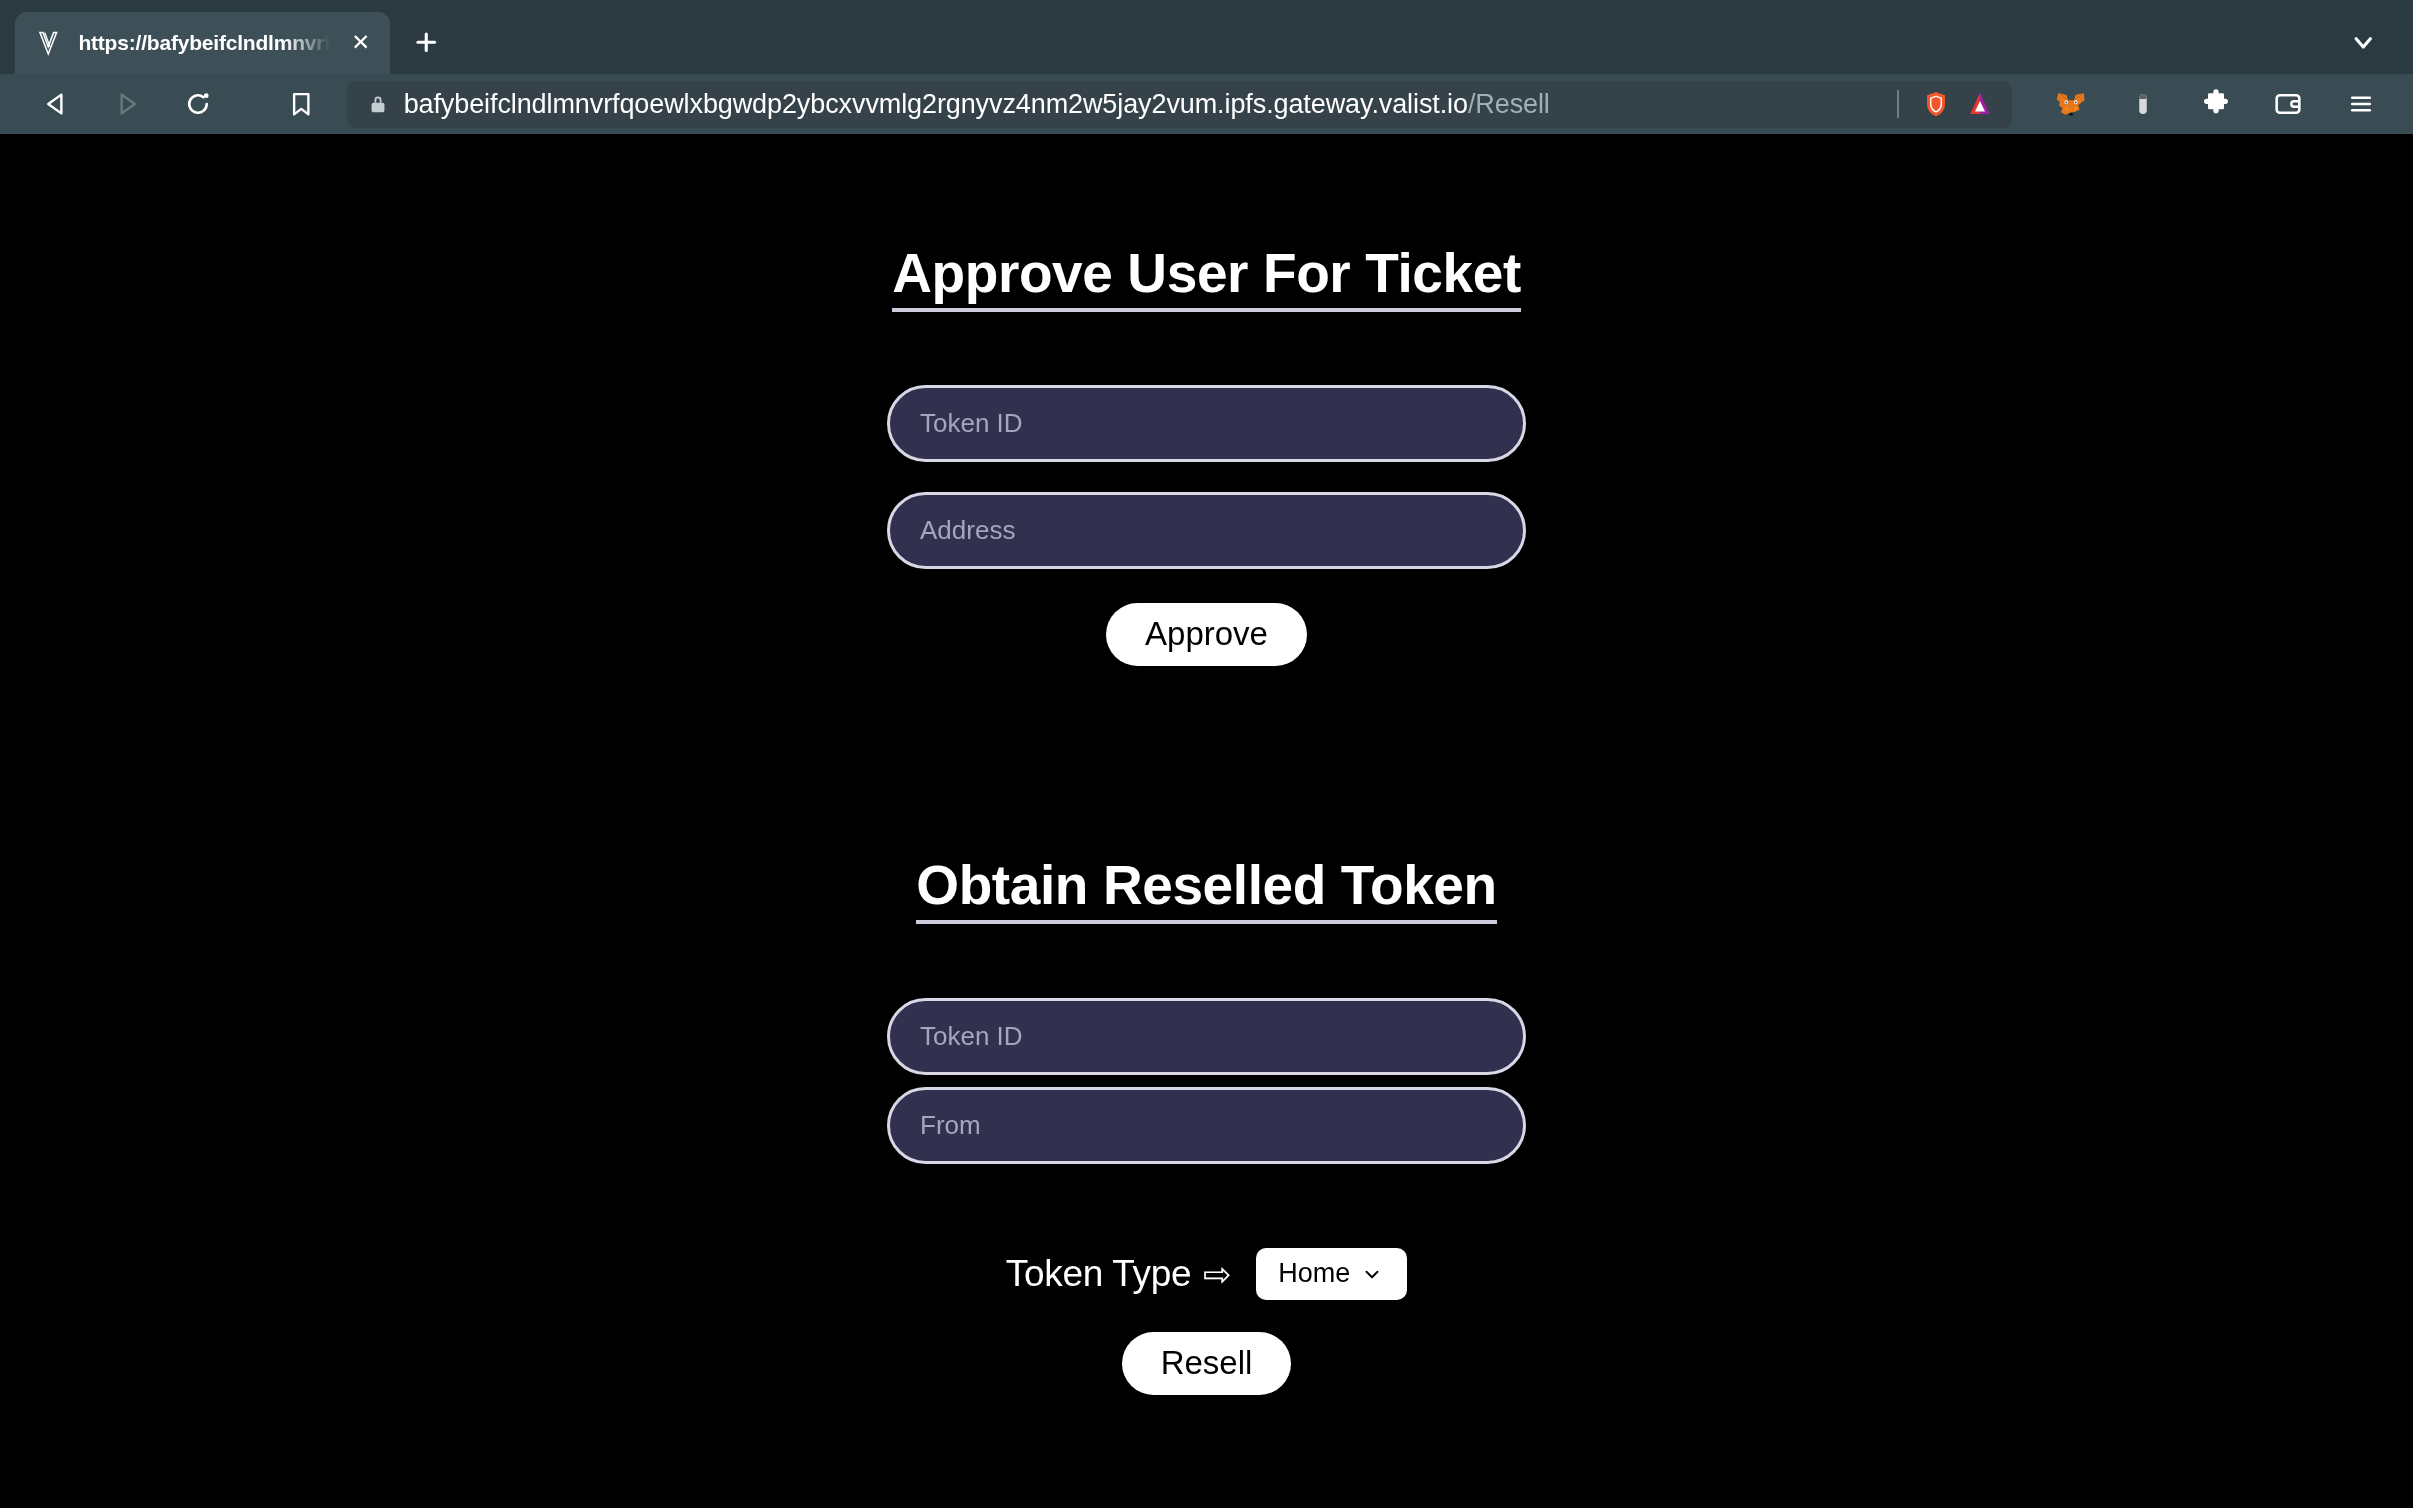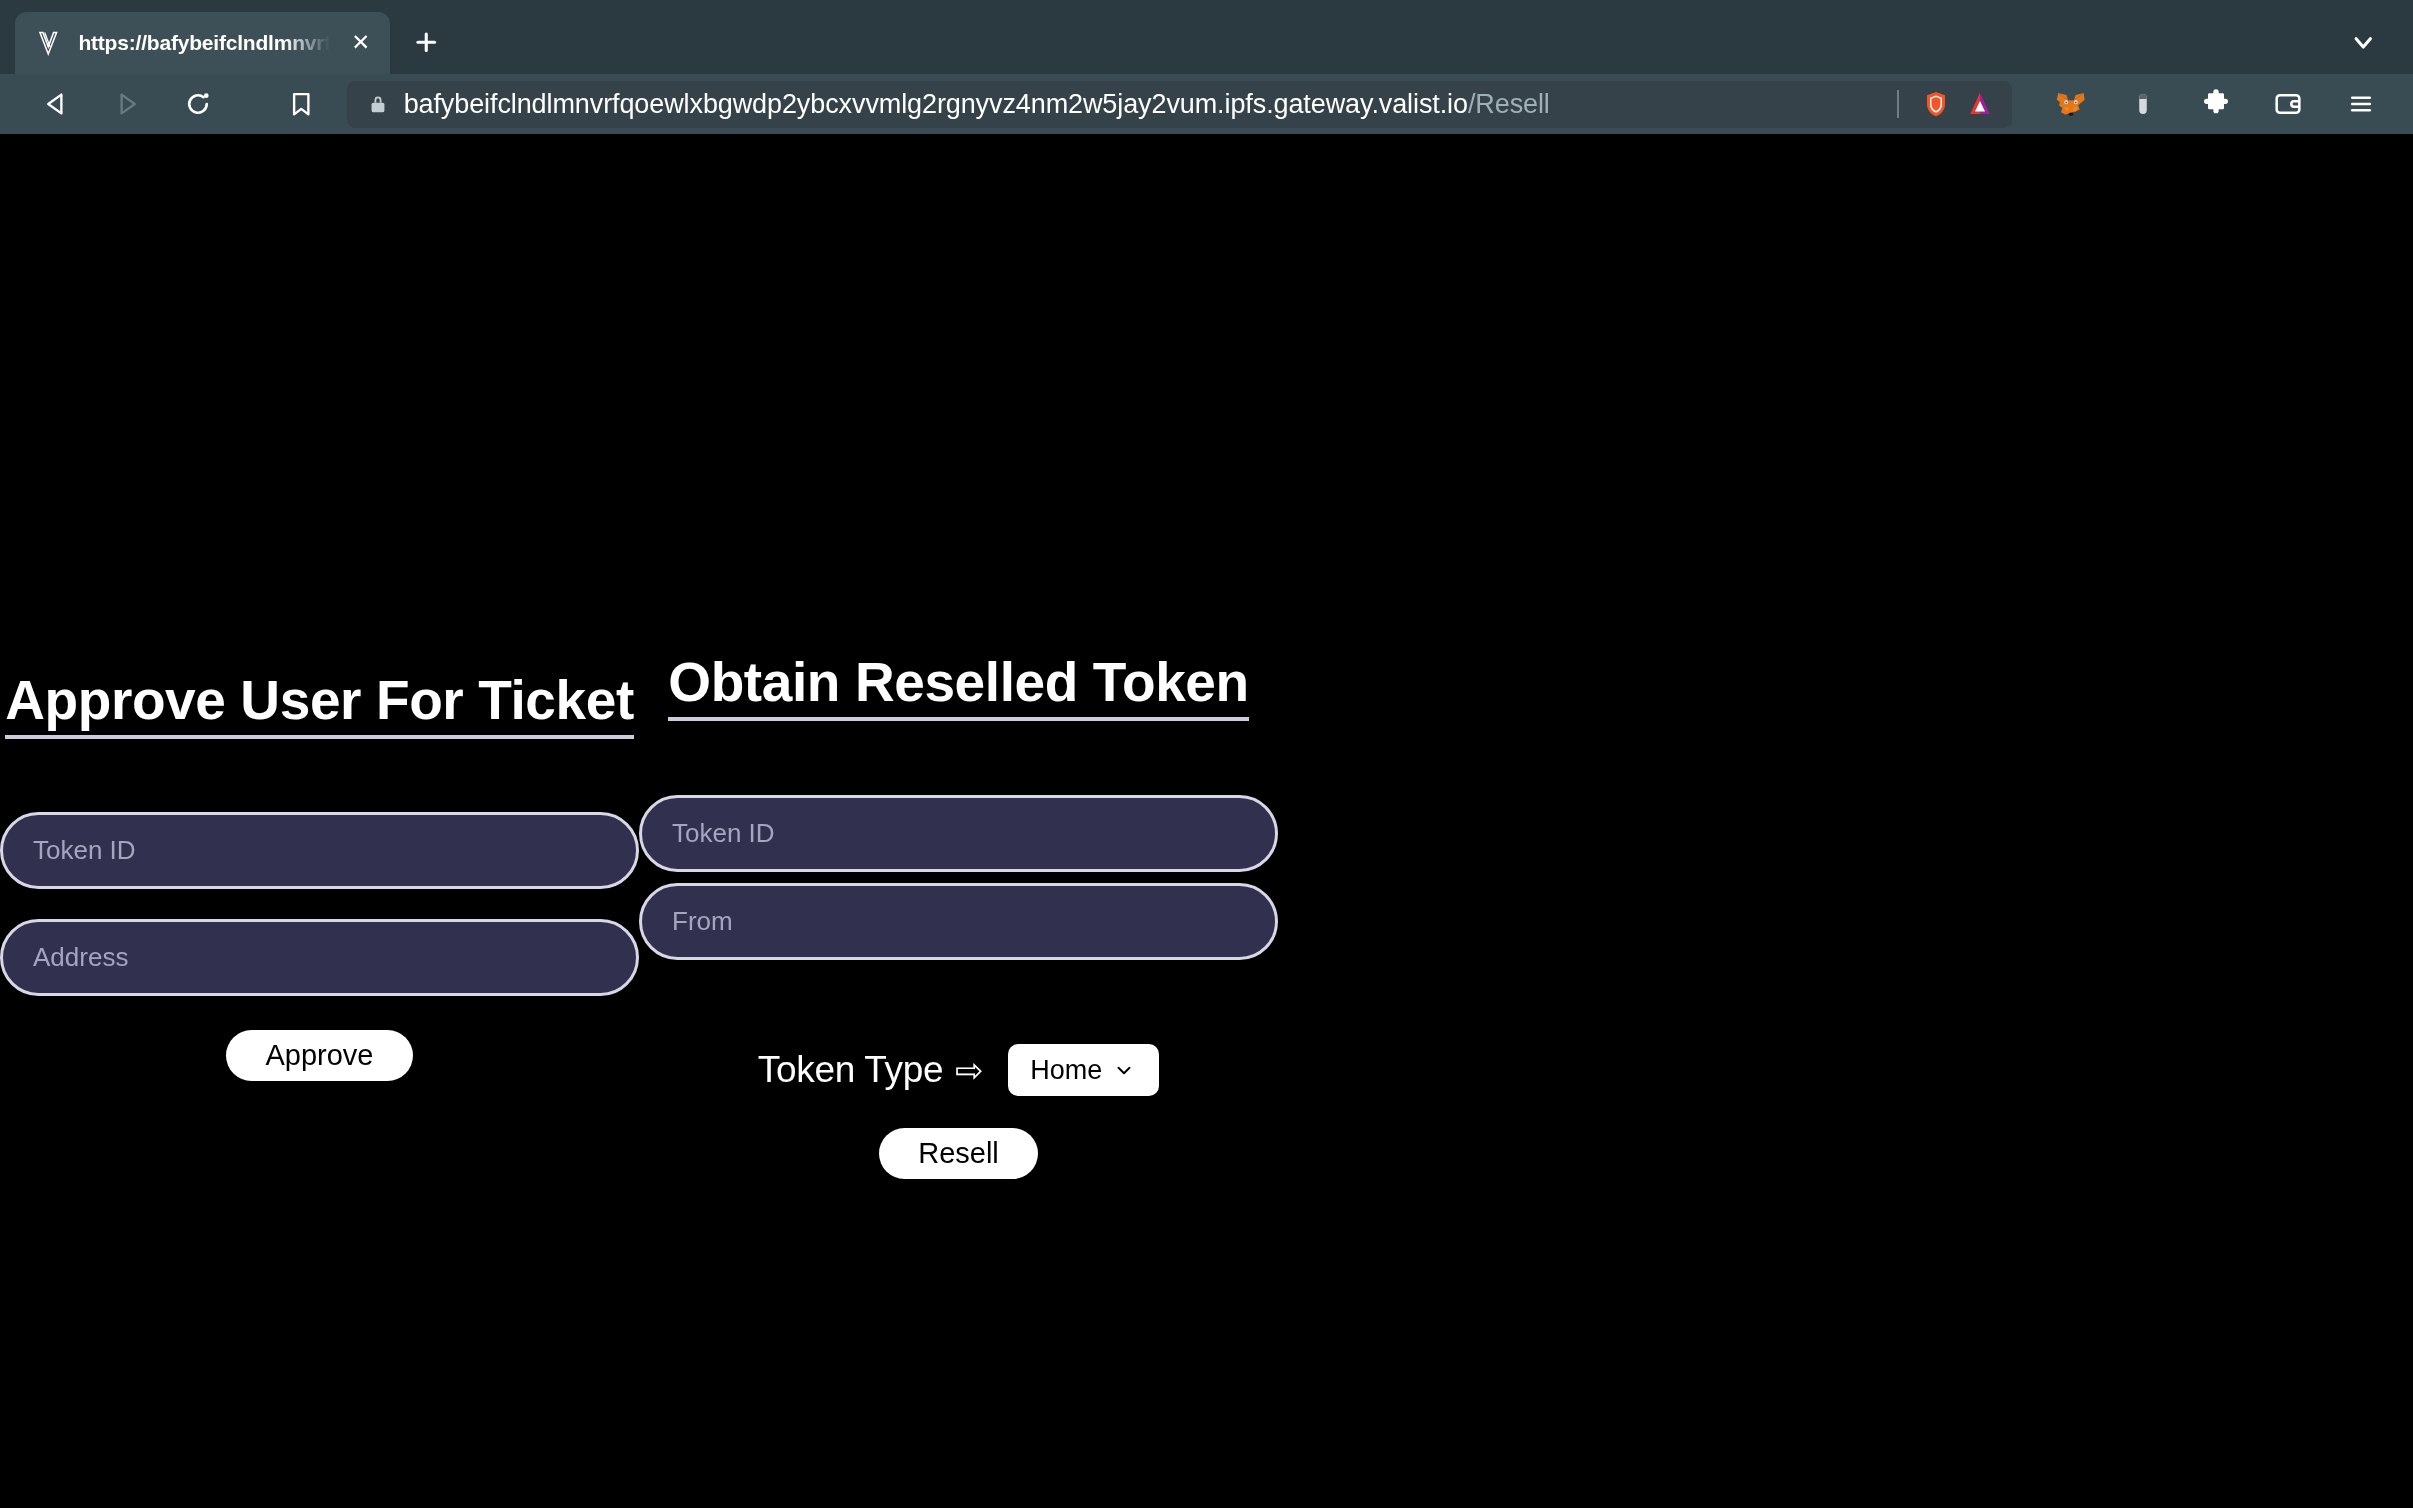--- a/index.html
+++ b/index.html
@@ -172,21 +172,21 @@
     flex: 1;
     background: #000000;
     overflow: hidden;
     position: relative;
   }
 
   .page {
     width: 100%;
     height: 100%;
     display: flex;
-    flex-direction: row;
+    flex-direction: column;
     align-items: center;
   }
 
   .section-title {
     color: #ffffff;
     font-size: 55px;
     font-weight: bold;
     letter-spacing: -0.4px;
     text-align: center;
     border-bottom: 4.2px solid #ccccdd;
@@ -206,23 +206,23 @@
     color: #a5a5be;
     font-size: 26px;
   }
   .field .ph { color: #a5a5be; }
 
   .pill-btn {
     background: #ffffff;
     color: #000000;
     border: none;
     border-radius: 34px;
-    height: 51px;
+    height: 63px;
     padding: 0 39px;
-    font-size: 29px;
+    font-size: 33px;
     font-family: "Liberation Sans", sans-serif;
     display: flex;
     align-items: center;
     justify-content: center;
   }
 
   .type-row {
     display: flex;
     align-items: center;
     gap: 25px;

